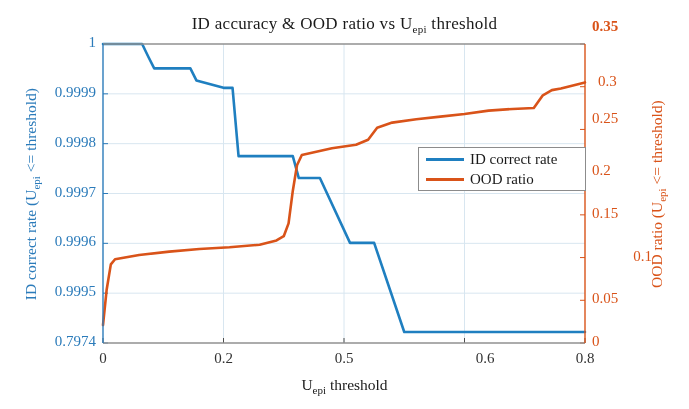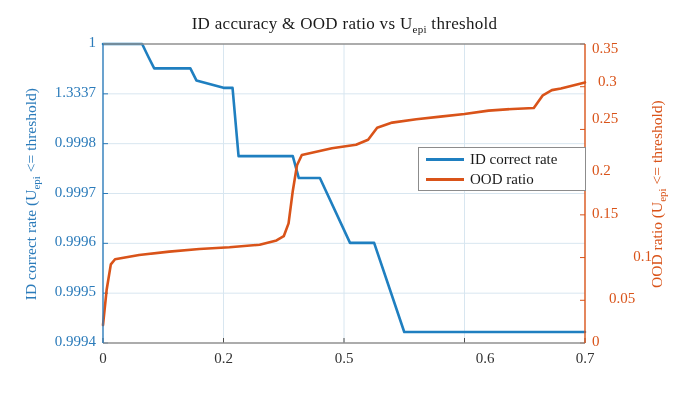--- a/index.html
+++ b/index.html
@@ -166,50 +166,51 @@
         <path d="M103.00 325.06 L106.61 290.03 L110.83 264.41 L115.05 259.28 L139.15 255.01 L169.27 251.59 L199.40 249.03 L229.52 247.32 L259.65 244.76 L276.52 240.49 L283.75 236.21 L288.57 223.40 L292.79 190.94 L297.00 165.31 L301.82 155.06 L331.95 148.22 L356.05 144.81 L368.10 139.68 L377.14 127.72 L392.20 122.59 L416.30 119.18 L440.40 116.61 L464.50 114.05 L488.60 110.63 L512.70 108.93 L533.79 108.07 L542.83 95.26 L551.86 90.13 L560.90 88.42 L585.00 82.44" fill="none" stroke="#d95319" stroke-width="2.6" stroke-linejoin="round" stroke-linecap="round"></path>
       </g>
     <g id="axis-lines">
         <line x1="103" y1="44" x2="585" y2="44" stroke="#909090" stroke-width="1.4"></line>
         <line x1="103" y1="343" x2="585" y2="343" stroke="#909090" stroke-width="1.4"></line>
         <line x1="103" y1="44" x2="103" y2="343" stroke="#2b7bba" stroke-width="1.4"></line>
         <line x1="585" y1="44" x2="585" y2="343" stroke="#d95319" stroke-width="1.4"></line>
       </g>
   </svg>
 
+  <div class="axis-label" id="xlabel"><span>U</span><span class="sub">epi</span><span>  threshold</span></div>
 
   <div class="axis-label" id="ylabel-left"><span>ID  correct  rate  (U</span><span class="sub">epi</span><span>  &lt;=  threshold)</span></div>
 
   <div class="axis-label" id="ylabel-right"><span>OOD  ratio  (U</span><span class="sub">epi</span><span>  &lt;=  threshold)</span></div>
 
   <div id="tick-labels-left">
-      <div class="tick-label tick-left" style="left: 1px; width: 95px; top: 333px;">0.9994</div>
+      <div class="tick-label tick-left" style="left: 1px; width: 95px; top: 333px;">0.7974</div>
       <div class="tick-label tick-left" style="left: 1px; width: 95px; top: 283.167px;">0.9995</div>
       <div class="tick-label tick-left" style="left: 1px; width: 95px; top: 233.333px;">0.9996</div>
       <div class="tick-label tick-left" style="left: 1px; width: 95px; top: 183.5px;">0.9997</div>
       <div class="tick-label tick-left" style="left: 1px; width: 95px; top: 133.667px;">0.9998</div>
-      <div class="tick-label tick-left" style="left: 1px; width: 95px; top: 83.8333px;">1.3337</div>
+      <div class="tick-label tick-left" style="left: 1px; width: 95px; top: 83.8333px;">0.9999</div>
       <div class="tick-label tick-left" style="left: 1px; width: 95px; top: 34px;">1</div>
     </div>
   <div id="tick-labels-right">
       <div class="tick-label tick-right" style="left: 592px; width: 60px; top: 333px;">0</div>
-      <div class="tick-label tick-right" style="left: 592px; width: 60px; top: 290.286px; text-align: center;">0.05</div>
+      <div class="tick-label tick-right" style="left: 592px; width: 60px; top: 290.286px;">0.05</div>
       <div class="tick-label tick-right" style="left: 592px; width: 60px; top: 247.571px; text-align: right;">0.1</div>
       <div class="tick-label tick-right" style="left: 592px; width: 60px; top: 204.857px;">0.15</div>
       <div class="tick-label tick-right" style="left: 592px; width: 60px; top: 162.143px;">0.2</div>
       <div class="tick-label tick-right" style="left: 592px; width: 60px; top: 110px;">0.25</div>
       <div class="tick-label tick-right" style="left: 592px; width: 60px; top: 73px; margin-left: 6px;">0.3</div>
-      <div class="tick-label tick-right" style="left: 592px; width: 60px; top: 40px;">0.35</div>
+      <div class="tick-label tick-right" style="left: 592px; width: 60px; top: 18px; font-weight: bold;">0.35</div>
     </div>
   <div id="tick-labels-x">
       <div class="tick-label tick-x" style="left: 73px; width: 60px; top: 350px;">0</div>
       <div class="tick-label tick-x" style="left: 193.5px; width: 60px; top: 350px;">0.2</div>
       <div class="tick-label tick-x" style="left: 314px; width: 60px; top: 350px;">0.5</div>
       <div class="tick-label tick-x" style="left: 434.5px; width: 60px; top: 350px; text-align: right;">0.6</div>
-      <div class="tick-label tick-x" style="left: 555px; width: 60px; top: 350px;">0.7</div>
+      <div class="tick-label tick-x" style="left: 555px; width: 60px; top: 350px;">0.8</div>
     </div>
 
   <div id="legend-box">
     <div class="legend-row legend-row-0">
       <div class="legend-swatch" id="legend-swatch-0" style="background: rgb(31, 127, 192);"></div>
       <div class="legend-text">ID correct rate</div>
     </div>
     <div class="legend-row legend-row-1">
       <div class="legend-swatch" id="legend-swatch-1" style="background: rgb(217, 83, 25);"></div>
       <div class="legend-text">OOD ratio</div>

